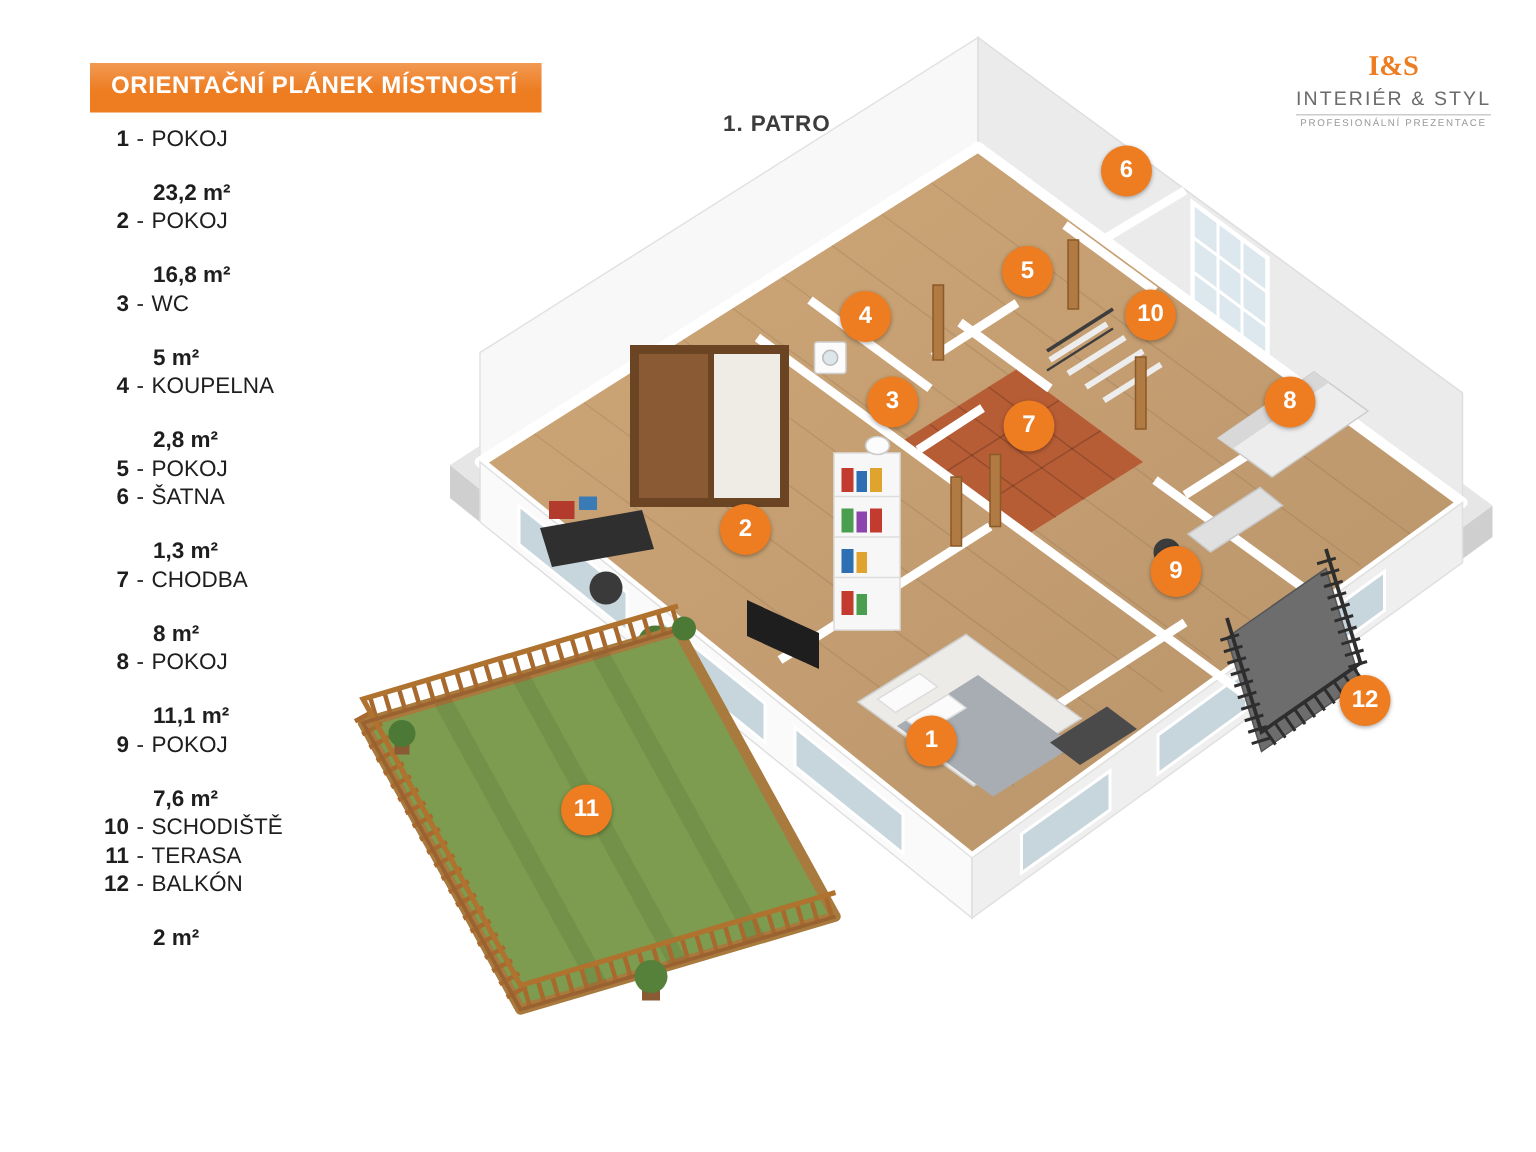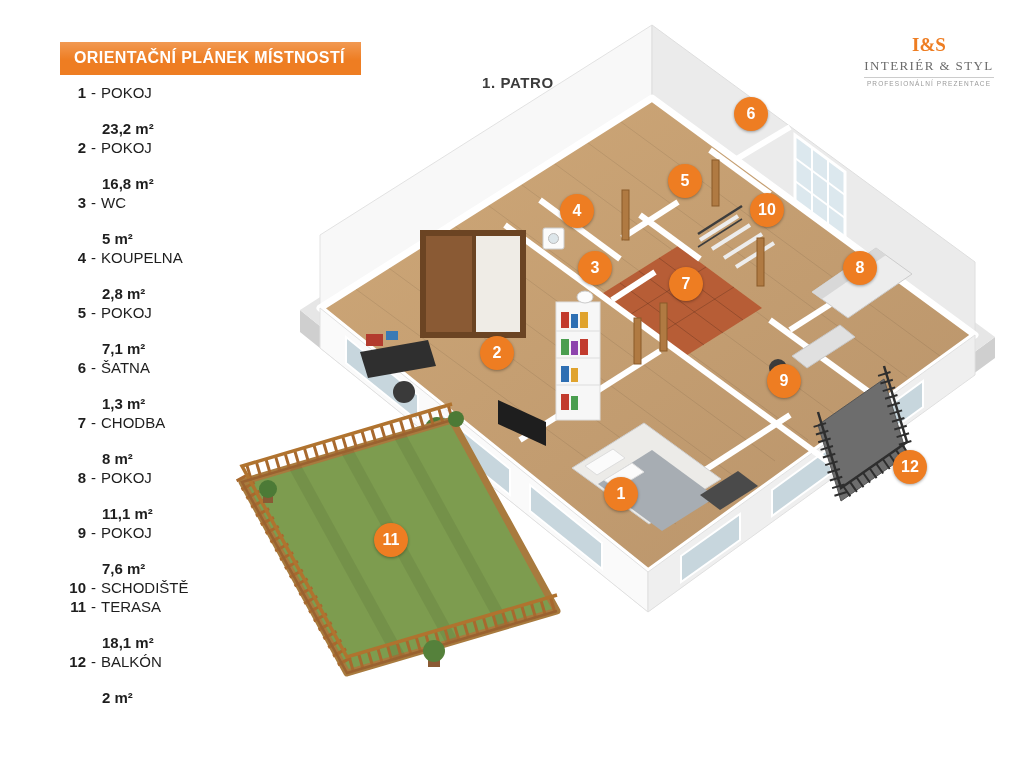--- a/index.html
+++ b/index.html
@@ -11,21 +11,21 @@
     background:linear-gradient(180deg, rgba(255,255,255,.22), rgba(255,255,255,0) 55%), var(--accent,#ee7d22);
     color:#fff; font-weight:bold; font-size:16px; letter-spacing:.4px;
     padding:7px 16px 8px 14px; white-space:nowrap;
   }
   .floor-label {
     position:absolute; left:482px; top:48px;
     color:#3c3c3c; font-size:15px; font-weight:bold; letter-spacing:.6px;margin-top:26px;
   }
   .logo { position:absolute; right:30px; top:34px; width:130px; text-align:center; }
   .logo-mark { color:var(--accent,#ee7d22); font-family:"Liberation Serif", serif; font-size:19px; font-weight:bold; }
-  .logo-name { color:#6b6b6b; font-family:Liberation Serif, serif; font-size:13px; letter-spacing:1.4px; margin-top:2px; white-space:nowrap; }
+  .logo-name { color:#6b6b6b; font-family:Liberation Sans, sans-serif; font-size:13px; letter-spacing:1.4px; margin-top:2px; white-space:nowrap; }
   .logo-tagline { color:#9a9a9a; font-size:6.5px; letter-spacing:1.1px; margin-top:3px; border-top:1px solid #cccccc; padding-top:2px; white-space:nowrap; }
 
   .legend { position:absolute; left:60px; top:84px; width:220px; font-size:15px; color:#1e1e1e; }
   .legend-item { margin-bottom:1px; }
   .li-row { display:flex; line-height:18px; }
   .li-num { width:26px; text-align:right; font-weight:bold; }
   .li-dash { margin:0 5px; }
   .li-area { font-weight:bold; margin-left:42px; line-height:18px;margin-top:18px; }
 
   .footnote { position:absolute; left:57px; top:558px; font-size:12.5px; color:#2e2e2e; line-height:17px; }
@@ -88,21 +88,20 @@
           <span class="li-name">KOUPELNA</span>
         </div>
         <div class="li-area">2,8 m²</div>
       </div>
       <div class="legend-item">
         <div class="li-row">
           <span class="li-num">5</span>
           <span class="li-dash">-</span>
           <span class="li-name">POKOJ</span>
         </div>
-        <div class="li-area">7,1 m²</div>
       </div>
       <div class="legend-item">
         <div class="li-row">
           <span class="li-num">6</span>
           <span class="li-dash">-</span>
           <span class="li-name">ŠATNA</span>
         </div>
         <div class="li-area">1,3 m²</div>
       </div>
       <div class="legend-item">
@@ -135,21 +134,20 @@
           <span class="li-dash">-</span>
           <span class="li-name">SCHODIŠTĚ</span>
         </div>
       </div>
       <div class="legend-item">
         <div class="li-row">
           <span class="li-num">11</span>
           <span class="li-dash">-</span>
           <span class="li-name">TERASA</span>
         </div>
-        <div class="li-area">18,1 m²</div>
       </div>
       <div class="legend-item">
         <div class="li-row">
           <span class="li-num">12</span>
           <span class="li-dash">-</span>
           <span class="li-name">BALKÓN</span>
         </div>
         <div class="li-area">2 m²</div>
       </div>
     </div>

